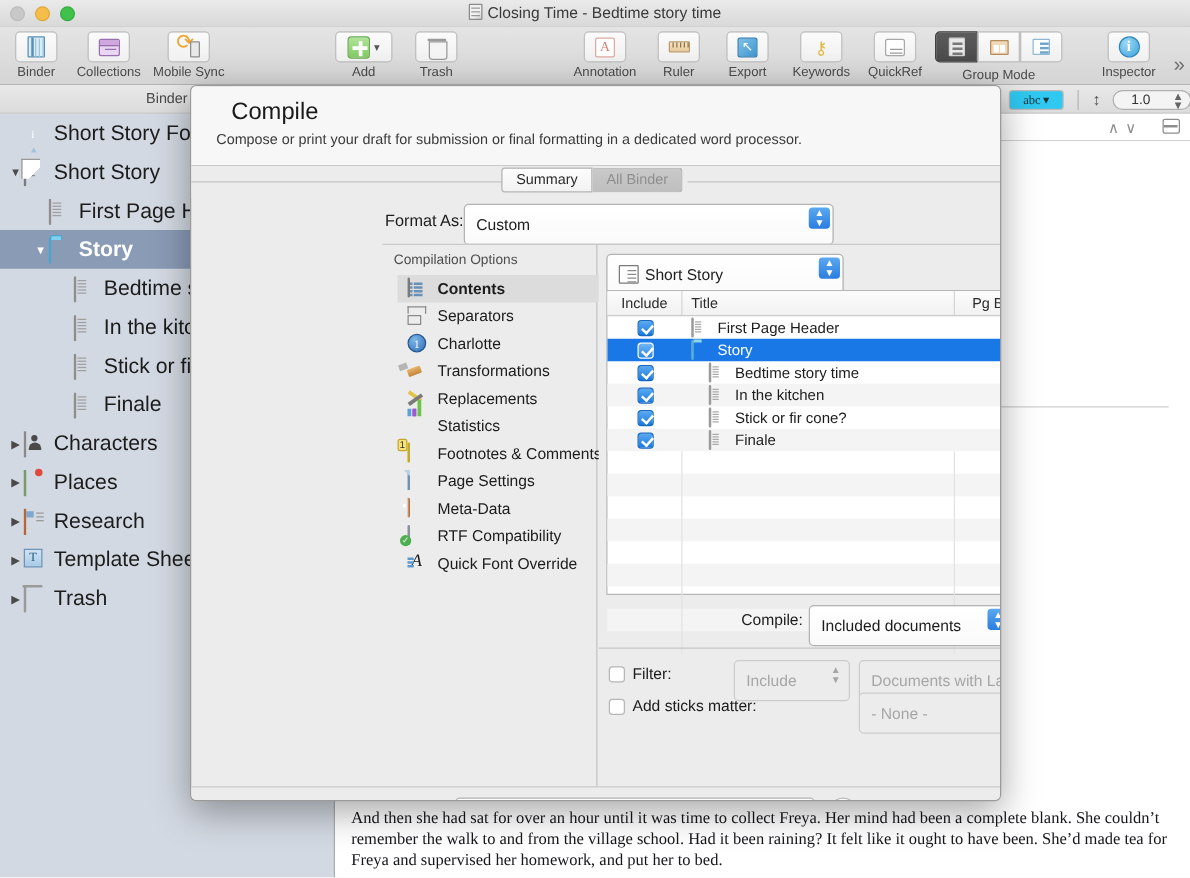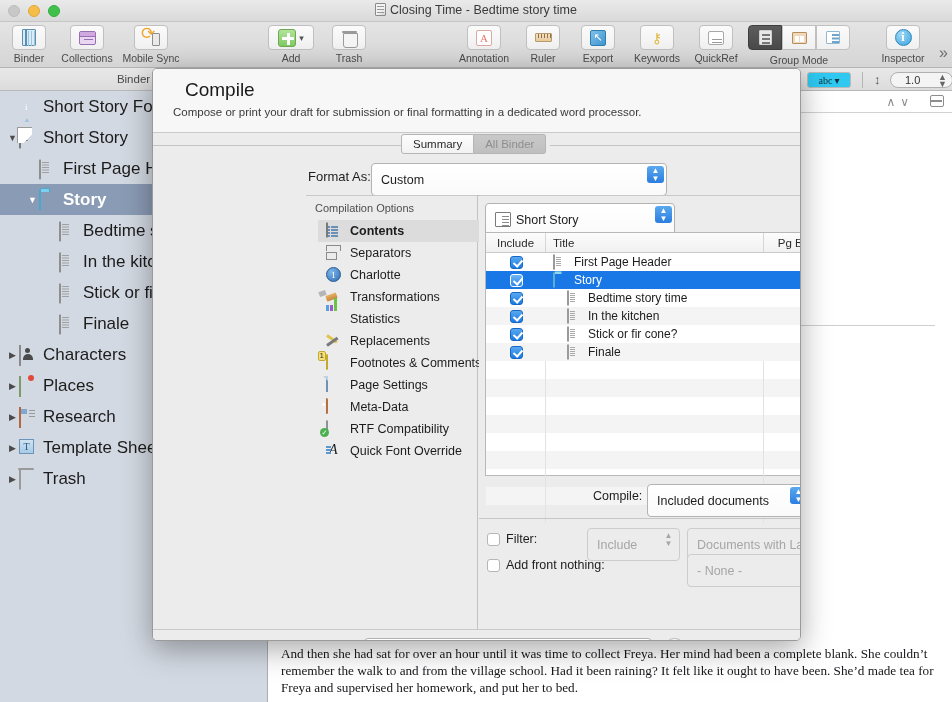--- a/index.html
+++ b/index.html
@@ -609,26 +609,26 @@
             <span class="opt-ico">
               <span class="oi-fmt">1</span>
             </span>
             <span>Charlotte</span>
           </div>
           <div class="opt-item">
             <span class="opt-ico"><span class="oi-trans"></span></span>
             <span>Transformations</span>
           </div>
           <div class="opt-item">
+            <span class="opt-ico"><span class="oi-repl"></span></span>
+            <span>Replacements</span>
+          </div>
+          <div class="opt-item">
             <span class="opt-ico"><span class="oi-stats"></span></span>
             <span>Statistics</span>
-          </div>
-          <div class="opt-item">
-            <span class="opt-ico"><span class="oi-repl"></span></span>
-            <span>Replacements</span>
           </div>
           <div class="opt-item">
             <span class="opt-ico"><span class="oi-notes"></span></span>
             <span>Footnotes &amp; Comments</span>
           </div>
           <div class="opt-item">
             <span class="opt-ico"><span class="oi-page"></span></span>
             <span>Page Settings</span>
           </div>
           <div class="opt-item">
@@ -788,21 +788,21 @@
         </div>
         <div class="popup plain disabled" id="filter-kind">
           <span>Documents with Label</span>
 
         </div>
 
       </div>
 
       <div class="filter-row2">
         <span class="ck-sm"></span>
-        <span class="row-lbl">Add front nothing:</span>
+        <span class="row-lbl">Add sticks matter:</span>
         <div class="popup plain disabled" id="frontmatter-popup">
           <span>- None -</span>
 
         </div>
       </div>
     </div>
 
     <div class="dlg-footer">
 
       <div class="popup" id="compilefor-popup">

